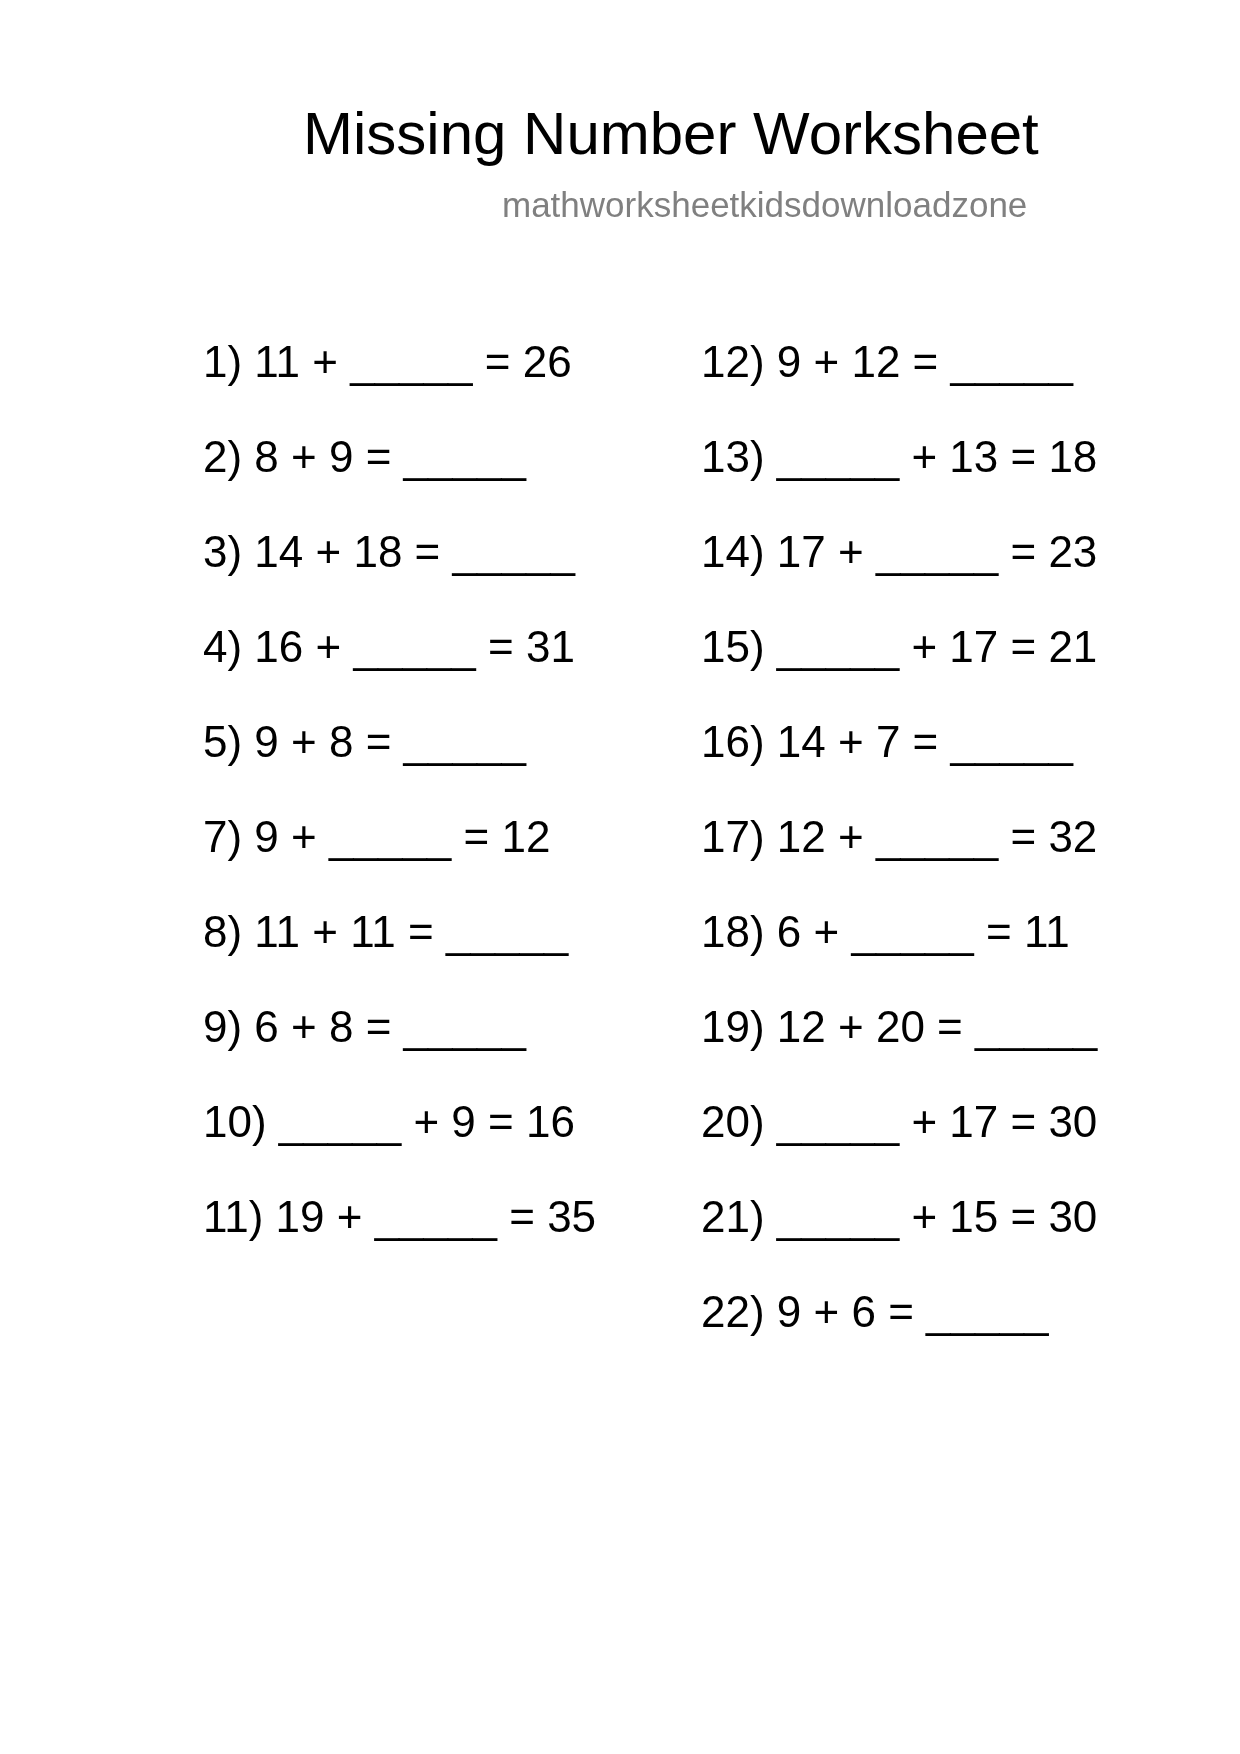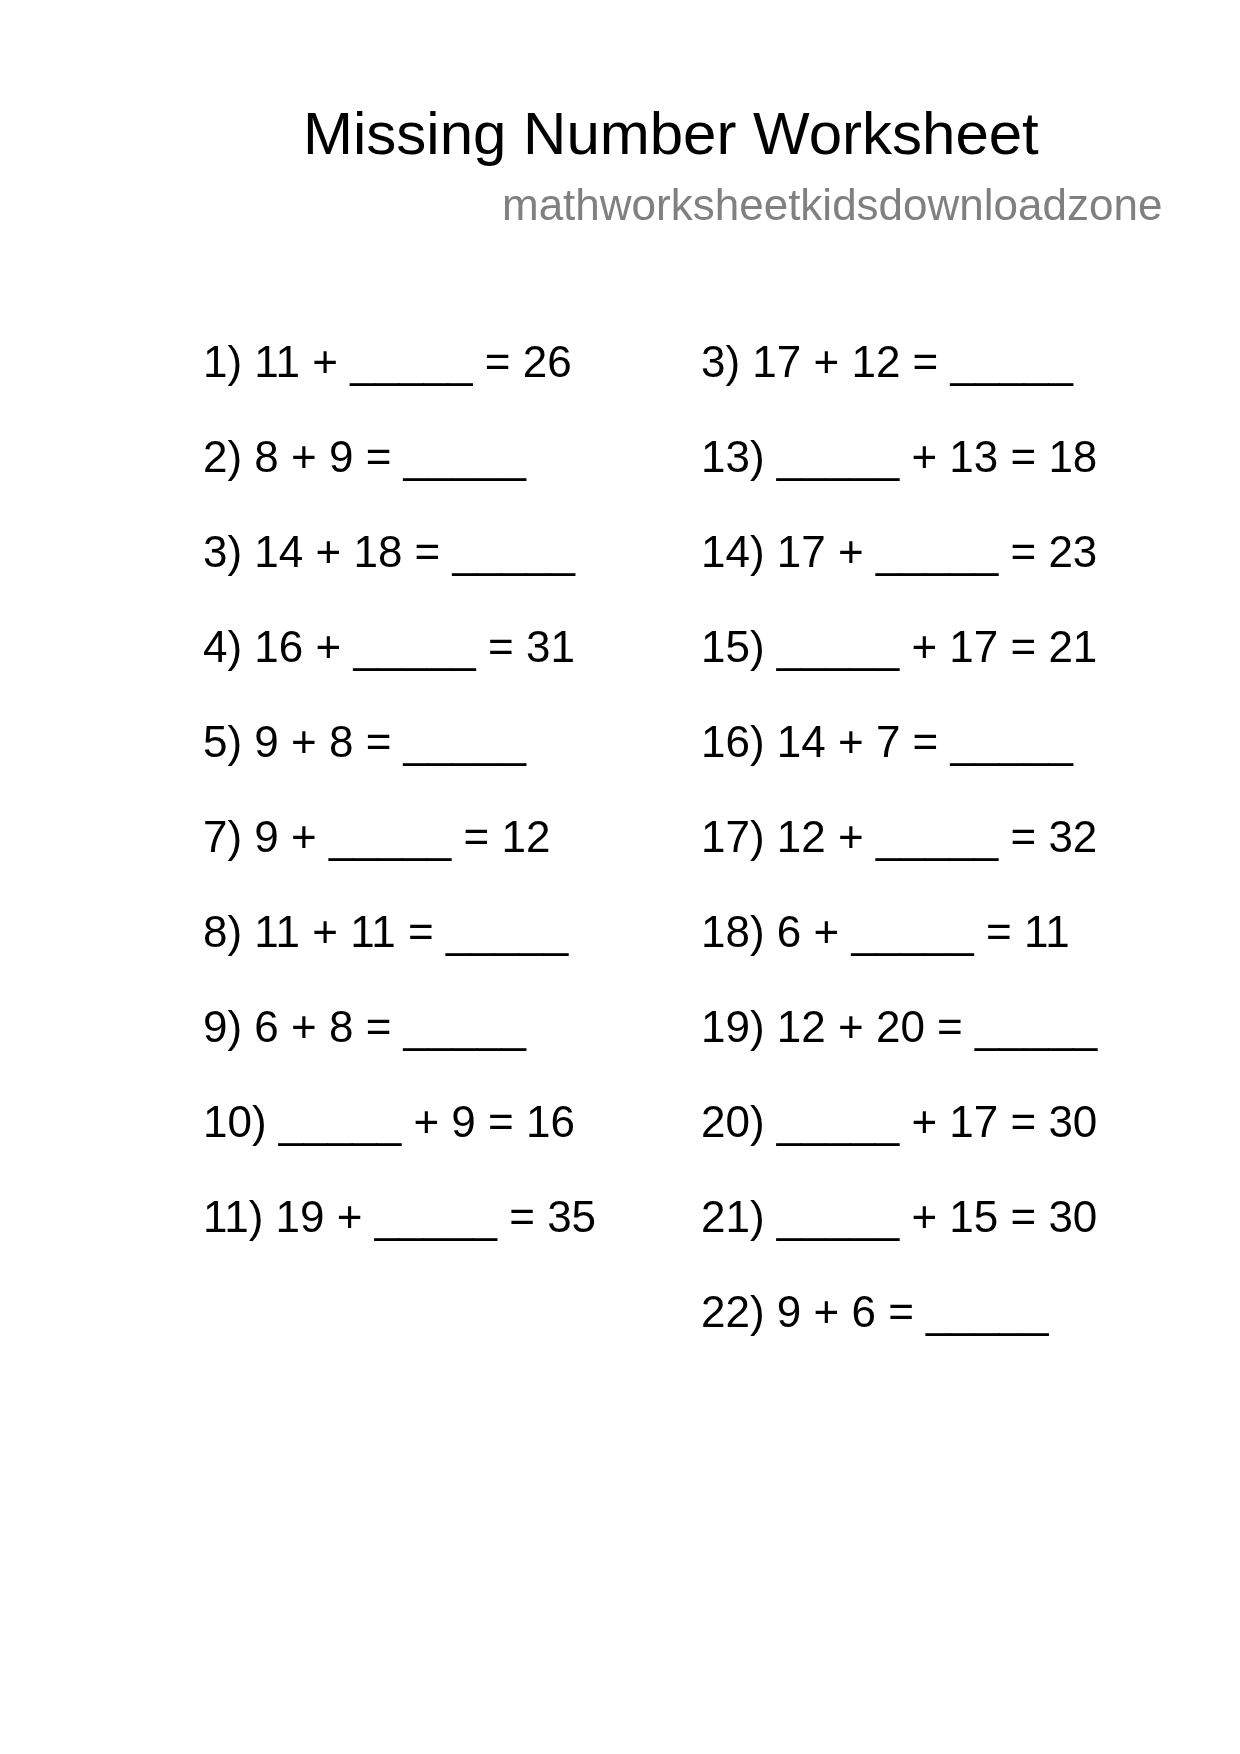--- a/index.html
+++ b/index.html
@@ -24,21 +24,21 @@
       white-space: nowrap;
       color: #000000;
       margin: 0;
       font-weight: normal;
       text-align: center;
     }
     .subtitle {
       position: absolute;
       left: 502px;
       top: 180px;
-      font-size: 44px;
+      font-size: 35px;
       line-height: 50px;
       white-space: nowrap;
       color: #808080;
     }
     .column {
       position: absolute;
       top: 314px;
       margin: 0;
       padding: 0;
       list-style: none;
@@ -66,21 +66,21 @@
   <li class="problem">4) 16 + _____ = 31</li>
   <li class="problem">5) 9 + 8 = _____</li>
   <li class="problem">7) 9 + _____ = 12</li>
   <li class="problem">8) 11 + 11 = _____</li>
   <li class="problem">9) 6 + 8 = _____</li>
   <li class="problem">10) _____ + 9 = 16</li>
   <li class="problem">11) 19 + _____ = 35</li>
 </ol>
 
 <ol class="column right">
-  <li class="problem">3) 17 + 12 = _____</li>
+  <li class="problem">12) 9 + 12 = _____</li>
   <li class="problem">13) _____ + 13 = 18</li>
   <li class="problem">14) 17 + _____ = 23</li>
   <li class="problem">15) _____ + 17 = 21</li>
   <li class="problem">16) 14 + 7 = _____</li>
   <li class="problem">17) 12 + _____ = 32</li>
   <li class="problem">18) 6 + _____ = 11</li>
   <li class="problem">19) 12 + 20 = _____</li>
   <li class="problem">20) _____ + 17 = 30</li>
   <li class="problem">21) _____ + 15 = 30</li>
   <li class="problem">22) 9 + 6 = _____</li>

